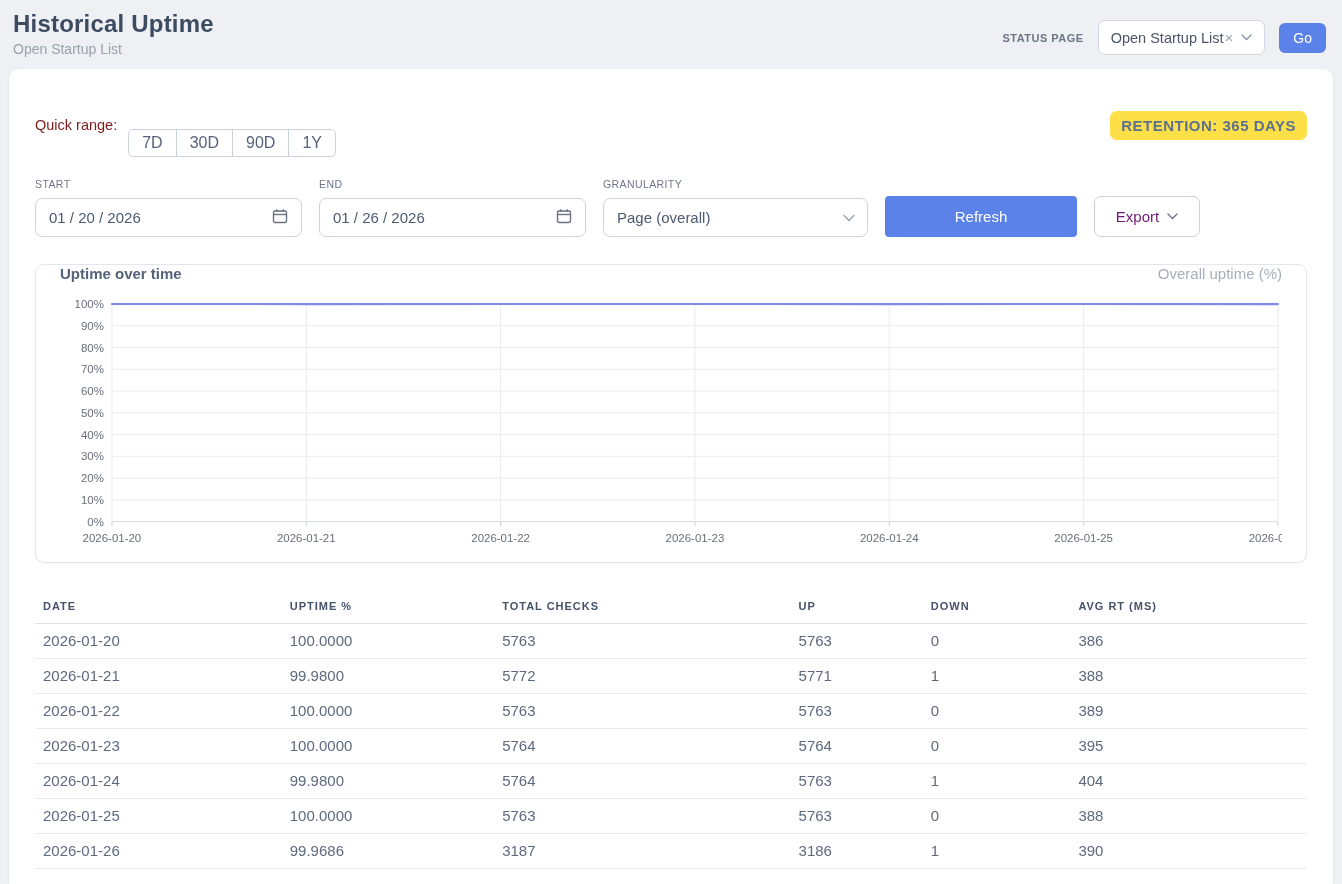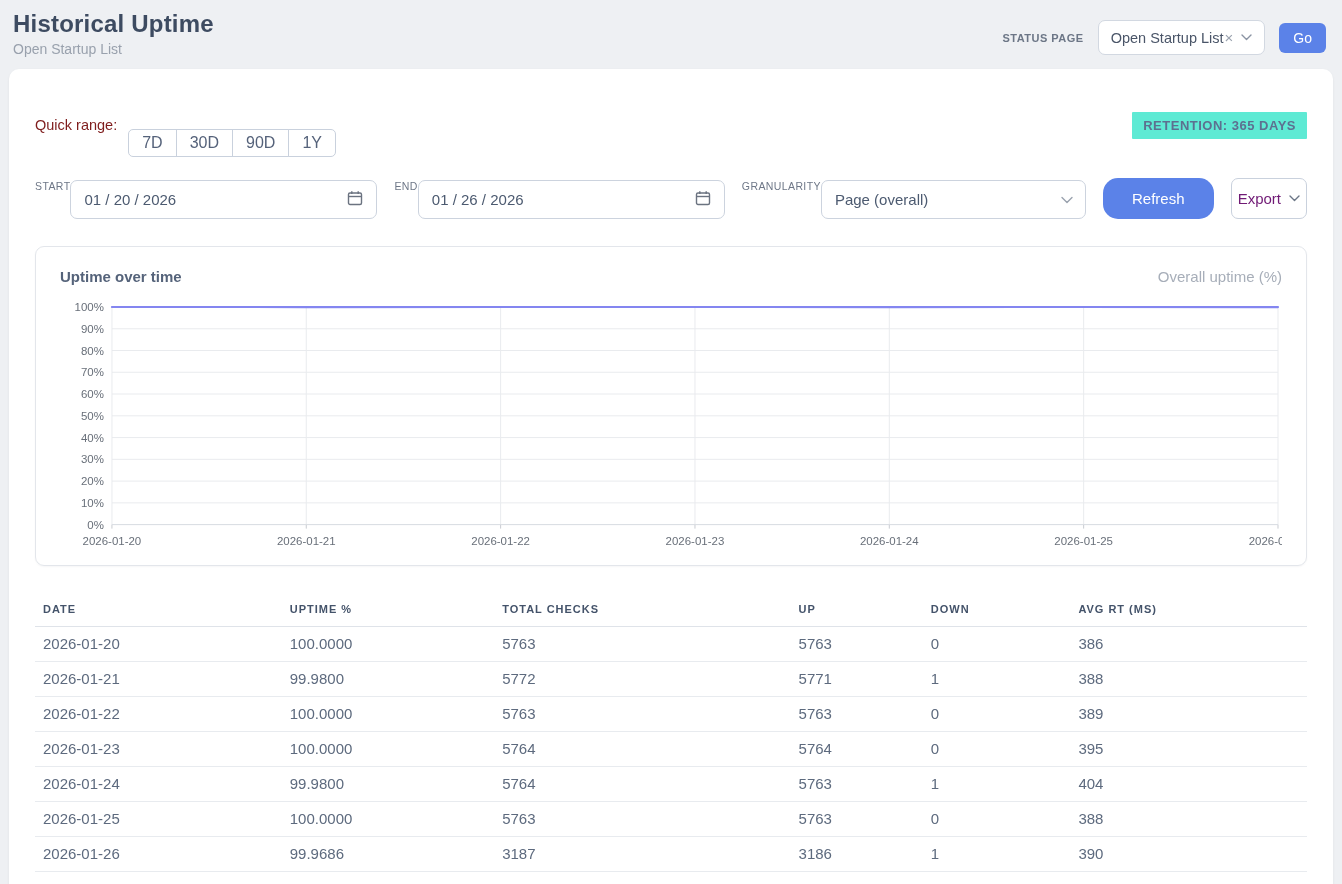--- a/index.html
+++ b/index.html
@@ -28,34 +28,34 @@
   
   .panel { background:#fff; margin:0 9px 8px; border-radius:10px; box-shadow:0 1px 3px rgba(16,24,40,.06); padding:24px 26px 22px; }
 
   .quickrow { display:flex; justify-content:space-between; align-items:center; }
   .quick-left { display:flex; align-items:center; gap:11px; }
   .quick-label { color:#7f1d1d; font-size:14.5px; }
   .seg-group { display:flex; }
   .seg { background:#fff; border:1px solid #c9d1dd; padding:4px 13px; font-size:16px; color:#55627a; margin-left:-1px; cursor:pointer; font-family:inherit;margin-top:36px; }
   .seg:first-child { border-radius:5px 0 0 5px; margin-left:0; }
   .seg:last-child { border-radius:0 5px 5px 0; }
-  .badge { background:#5eead4; color:#5d7090; font-size:13px; font-weight:700; letter-spacing:.5px; padding:6px 11px; border-radius:1px; }
+  .badge { background:#fde047; color:#5d7090; font-size:15px; font-weight:700; letter-spacing:.5px; padding:6px 11px; border-radius:7px; }
 
   .formrow { display:flex; gap:17px; margin-top:21px; align-items:flex-end; }
-  .field { display:flex; flex-direction:row; }
+  .field { display:flex; flex-direction:column; }
   .field-label { font-size:10.5px; color:#6e7787; letter-spacing:.4px; margin-bottom:8px; font-weight:500; }
   .input { height:39px; border:1px solid #ccd3de; border-radius:7px; display:flex; align-items:center; justify-content:space-between; padding:0 13px; font-size:15px; color:#4c5a70; background:#fff; cursor:text; }
-  .w-date { width:307px; }
+  .w-date { width:267px; }
   .w-gran { width:265px; cursor:pointer; }
   .cal-icon { color:#6b7380; }
-  .btn-refresh { height:41px; width:192px; background:#5b82e8; color:#fff; border:none; border-radius:15px; font-size:15px; cursor:pointer; font-family:inherit; }
+  .btn-refresh { height:41px; width:192px; background:#5b82e8; color:#fff; border:none; border-radius:4px; font-size:15px; cursor:pointer; font-family:inherit; }
   .btn-export { height:41px; width:106px; background:#fff; border:1px solid #c9d1dd; border-radius:7px; font-size:15px; color:#701a75; display:flex; align-items:center; justify-content:center; gap:8px; cursor:pointer; font-family:inherit; }
 
   
-  .chart-card { border:1px solid #e3e6eb; border-radius:9px; margin-top:27px; padding:21px 24px 12px; box-shadow:0 1px 2px rgba(16,24,40,.04); }
+  .chart-card { border:1px solid #e3e6eb; border-radius:9px; margin-top:27px; padding:0 24px 12px; box-shadow:0 1px 2px rgba(16,24,40,.04); }
   .chart-head { display:flex; justify-content:space-between; align-items:center; font-size:15px; }
   .chart-title { font-weight:700; color:#55637a; }
   .chart-legend { color:#a7aeb9; }
   .chart-wrap { margin-top:14px; }
   .chart-wrap svg { display:block; width:100%; }
   .chart-wrap text { font-family:"Liberation Sans", sans-serif; }
 
   
   table { width:100%; border-collapse:collapse; margin-top:27px; }
   th { text-align:left; font-size:11px; letter-spacing:.09em; color:#44536a; padding:10px 8px 11px; border-bottom:1px solid #dfe3e9; font-weight:700; }

